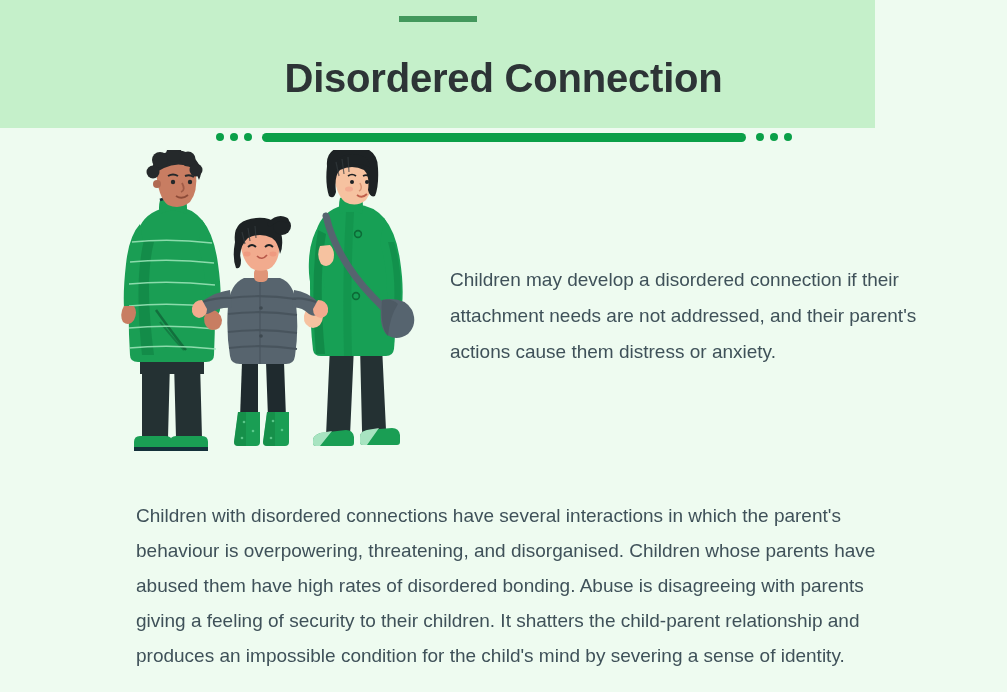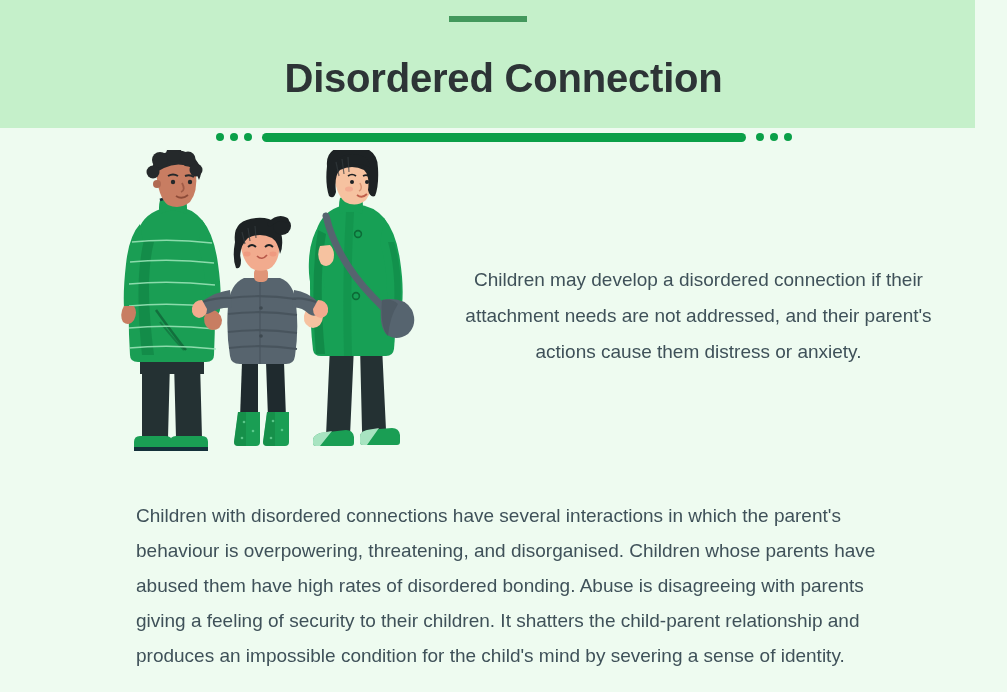--- a/index.html
+++ b/index.html
@@ -13,21 +13,21 @@
     font-family: "Liberation Sans", sans-serif;
     overflow: hidden;
     position: relative;
   }
 
   
   .header-band {
     position: absolute;
     left: 0;
     top: 0;
-    width: 975px;
+    width: 875px;
     height: 128px;
     background: #c5f0ca;
     text-decoration: underline;
   }
   .header-accent-bar {
     position: absolute;
     left: 50%;
     transform: translateX(-50%);
     top: 16px;
     width: 78px;
@@ -91,21 +91,20 @@
     box-sizing: border-box;
   }
   .intro-text {
     flex: 1 1 auto;
     padding-left: 30px;
     padding-right: 60px;
     padding-top: 112px;
     font-size: 19px;
     line-height: 36px;
     color: #3f5159;
-    text-align: center;
   }
   .body-text {
     margin-top: 34px;
     padding-left: 136px;
     padding-right: 128px;
     font-size: 19px;
     line-height: 35px;
     color: #3f5159;
   }
 </style>

